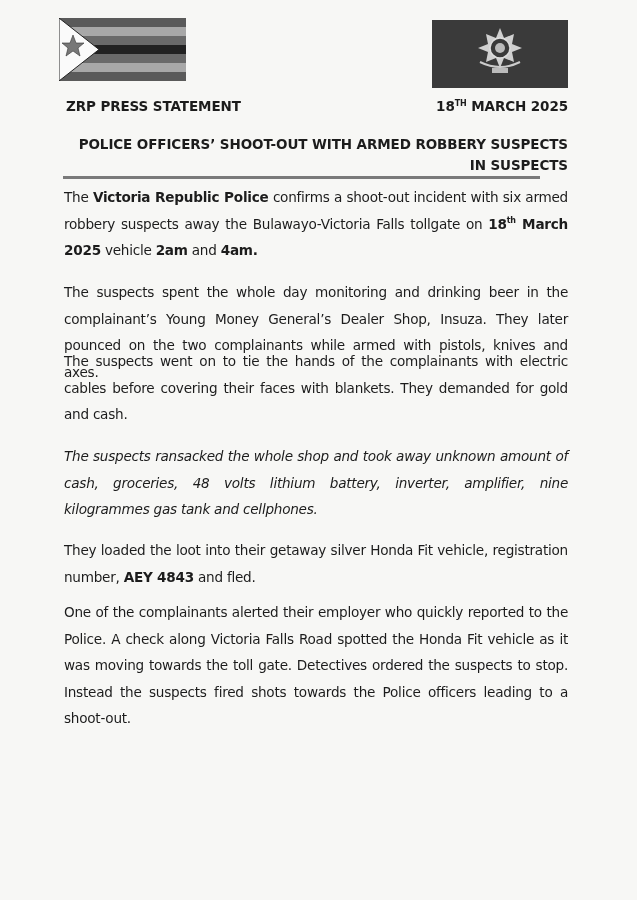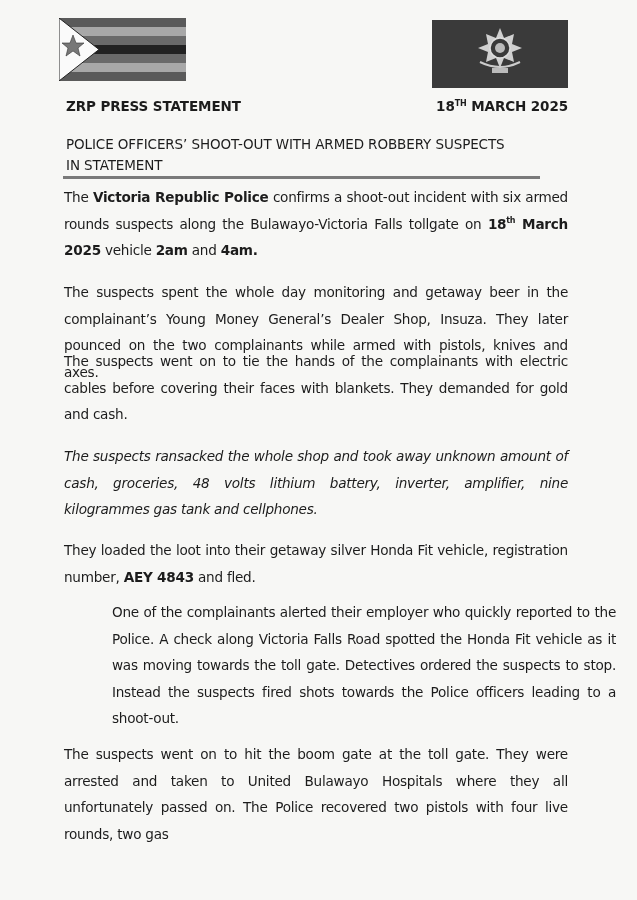--- a/index.html
+++ b/index.html
@@ -19,40 +19,40 @@
     background: #3a3a3a;
   }
   .header-row {
     position: absolute; left: 66px; top: 98px; width: 502px;
     display: flex; justify-content: space-between;
     font-weight: bold; font-size: 13.5px; letter-spacing: -0.1px;
   }
   .header-row sup { font-size: 8px; }
   .headline {
     position: absolute; left: 66px; top: 134px; width: 502px;
-    text-align: left; font-weight: normal; font-size: 13.5px; line-height: 21px;
+    text-align: right; font-weight: bold; font-size: 13.5px; line-height: 21px;
     letter-spacing: -0.1px;
   }
   .rule {
     position: absolute; left: 63px; top: 176px; width: 477px; height: 3px;
     background: #7a7a7a;
   }
   .body-text {
     position: absolute; left: 64px; width: 504px;
     font-size: 13.6px; line-height: 26.5px; text-align: justify;
     letter-spacing: -0.25px;
   }
   .body-text b { font-weight: bold; }
   .body-text sup { font-size: 8px; font-weight: bold; line-height: 0; }
   #p1 { top: 184px; }
   #p2 { top: 279px; }
   #p3 { top: 348px; }
   #p4 { top: 443px; font-style: italic; }
   #p5 { top: 537px; }
-  #p6 { top: 599px; margin-left: 48px; }
+  #p6 { top: 599px; }
   #p7 { top: 741px; }
 </style>
 </head>
 <body>
 
 <div class="page">
 
   <svg class="flag" viewBox="0 0 127 63">
     <rect x="0" y="0" width="127" height="9" fill="#5a5a5a"></rect>
     <rect x="0" y="9" width="127" height="9" fill="#a8a8a8"></rect>
@@ -74,29 +74,28 @@
     <rect x="60" y="48" width="16" height="5" fill="#bbb"></rect>
   </svg>
 
   <div class="header-row">
     <span>ZRP PRESS STATEMENT</span>
     <span><span>18</span><sup>TH</sup><span> MARCH 2025</span></span>
   </div>
 
   <div class="headline">
     <div>POLICE OFFICERS’ SHOOT-OUT WITH ARMED ROBBERY SUSPECTS</div>
-    <div>IN STATEMENT</div>
+    <div>IN SUSPECTS</div>
   </div>
 
   <div class="rule"></div>
 
-  <div class="body-text" id="p1"><span>The </span><b>Victoria Republic Police</b><span> confirms a shoot-out incident with six armed rounds suspects along the Bulawayo-Victoria Falls tollgate on </span><b>18</b><sup>th</sup><b> March 2025</b><span> vehicle </span><b>2am</b><span> and </span><b>4am.</b></div>
+  <div class="body-text" id="p1"><span>The </span><b>Victoria Republic Police</b><span> confirms a shoot-out incident with six armed robbery suspects away the Bulawayo-Victoria Falls tollgate on </span><b>18</b><sup>th</sup><b> March 2025</b><span> vehicle </span><b>2am</b><span> and </span><b>4am.</b></div>
 
-  <div class="body-text" id="p2">The suspects spent the whole day monitoring and getaway beer in the complainant’s Young Money General’s Dealer Shop, Insuza. They later pounced on the two complainants while armed with pistols, knives and axes.</div>
+  <div class="body-text" id="p2">The suspects spent the whole day monitoring and drinking beer in the complainant’s Young Money General’s Dealer Shop, Insuza. They later pounced on the two complainants while armed with pistols, knives and axes.</div>
   <div class="body-text" id="p3">The suspects went on to tie the hands of the complainants with electric cables before covering their faces with blankets. They demanded for gold and cash.</div>
   <div class="body-text" id="p4">The suspects ransacked the whole shop and took away unknown amount of cash, groceries, 48 volts lithium battery, inverter, amplifier, nine kilogrammes gas tank and cellphones.</div>
 
   <div class="body-text" id="p5"><span>They loaded the loot into their getaway silver Honda Fit vehicle, registration number, </span><b>AEY 4843</b><span> and fled.</span></div>
 
   <div class="body-text" id="p6">One of the complainants alerted their employer who quickly reported to the Police. A check along Victoria Falls Road spotted the Honda Fit vehicle as it was moving towards the toll gate. Detectives ordered the suspects to stop. Instead the suspects fired shots towards the Police officers leading to a shoot-out.</div>
-  <div class="body-text" id="p7">The suspects went on to hit the boom gate at the toll gate. They were arrested and taken to United Bulawayo Hospitals where they all unfortunately passed on. The Police recovered two pistols with four live rounds, two gas</div>
 
 </div>
 
 </body></html>

